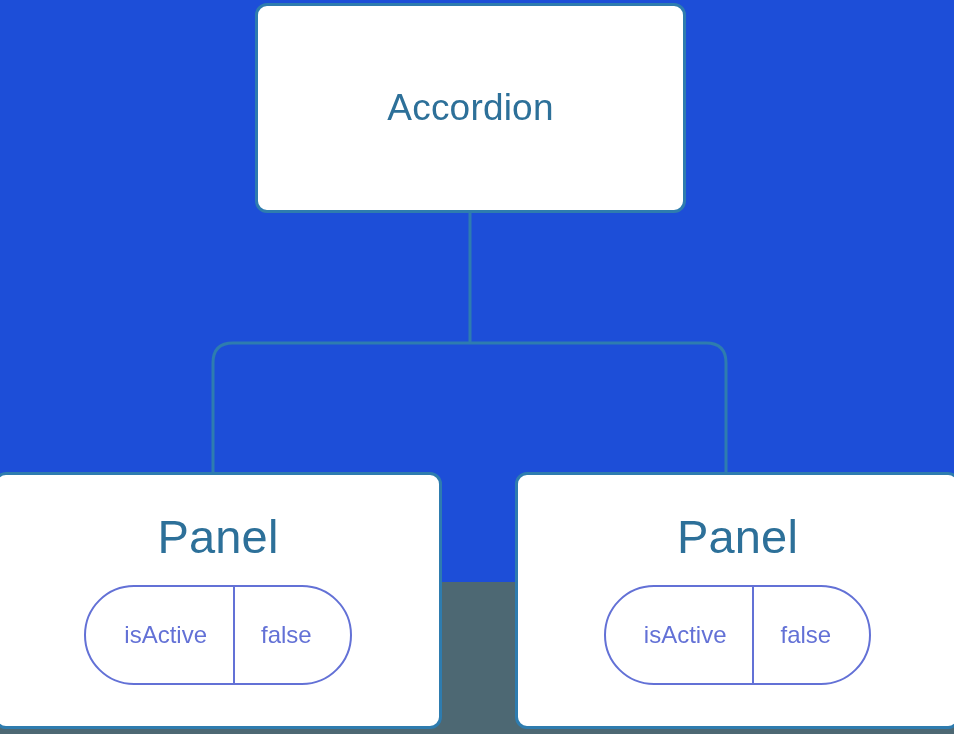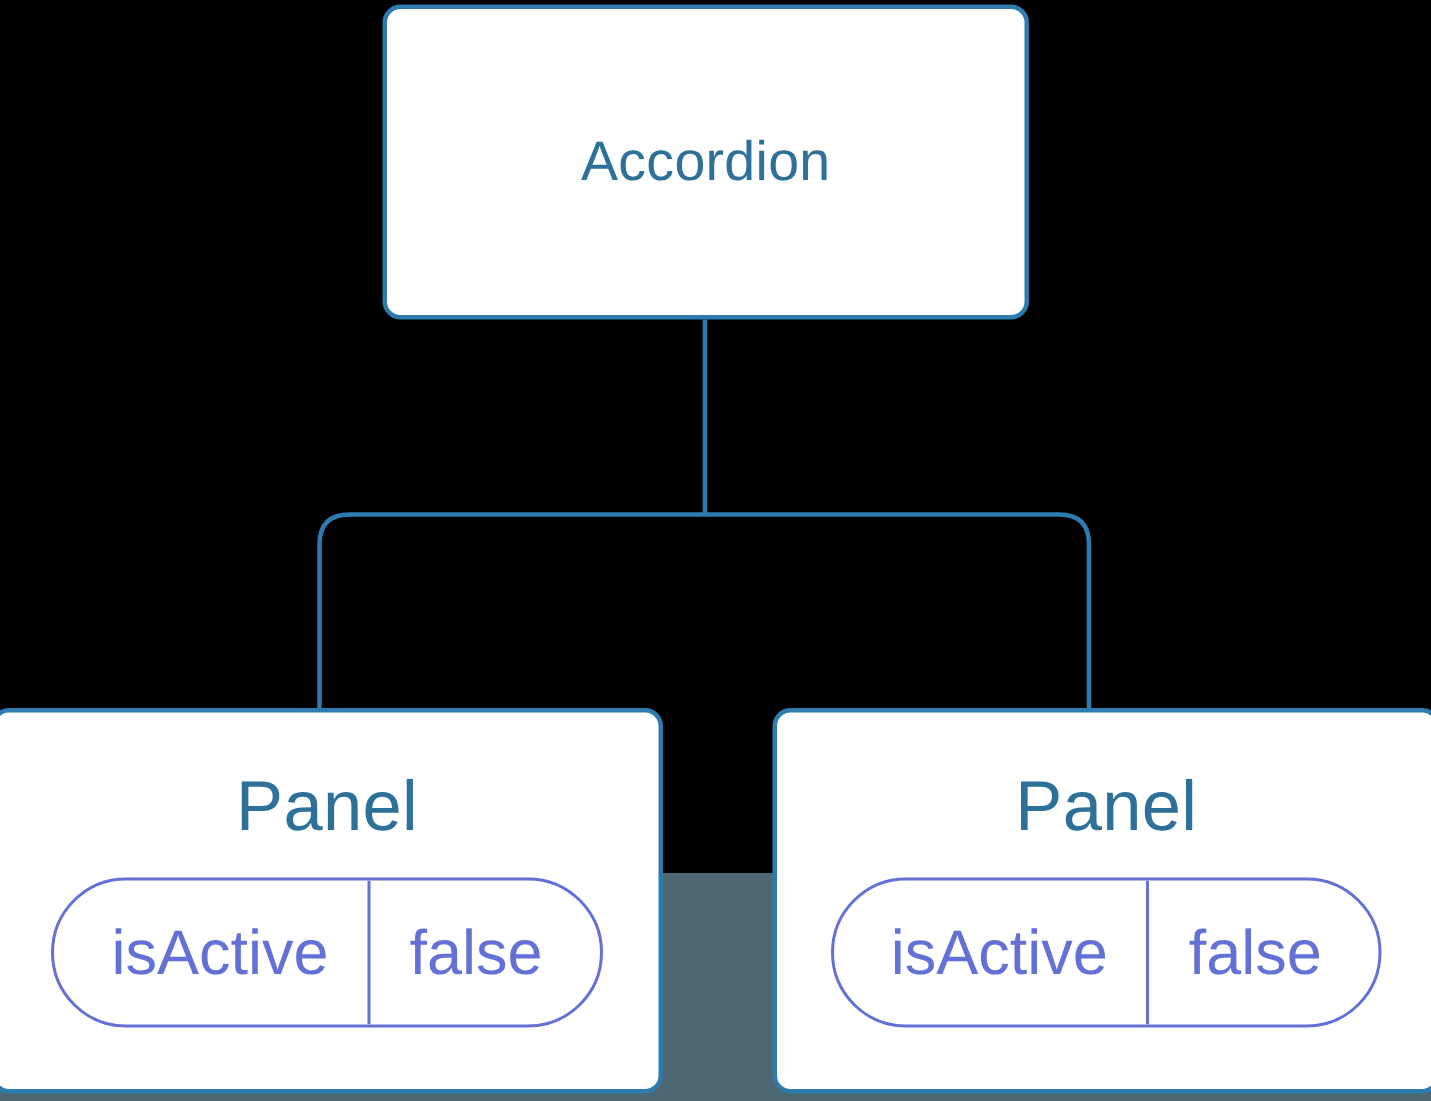--- a/index.html
+++ b/index.html
@@ -11,21 +11,21 @@
     height: 734px;
     overflow: hidden;
     font-family: "Liberation Sans", sans-serif;
     background: #4d6873;
   }
 
   #stage {
     position: relative;
     width: 954px;
     height: 582px;
-    background: #000000;
+    background: #1d4ed8;
     text-decoration: underline;
   }
 
   
   #connectors {
     position: absolute;
     left: 0;
     top: 0;
     width: 954px;
     height: 734px;
@@ -93,21 +93,21 @@
     background: transparent;
     overflow: hidden;
   }
 
   .pill-key,
   .pill-val {
     display: flex;
     align-items: center;
     justify-content: center;
     color: #6371d6;
-    font-size: 42px;
+    font-size: 24px;
     white-space: nowrap;
   }
 
   .pill-key {
     padding: 0 26px 0 38px;
     border-right: 2px solid #6371d6;
   }
 
   .pill-val {
     padding: 0 38px 0 26px;

